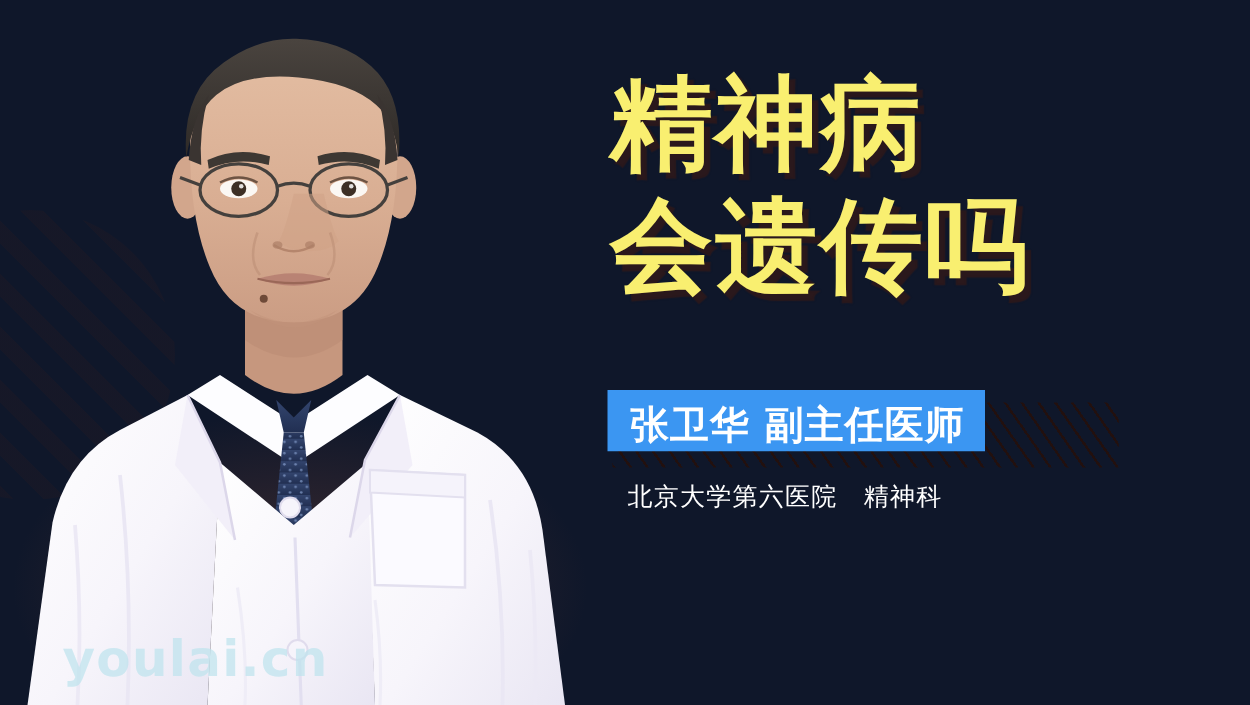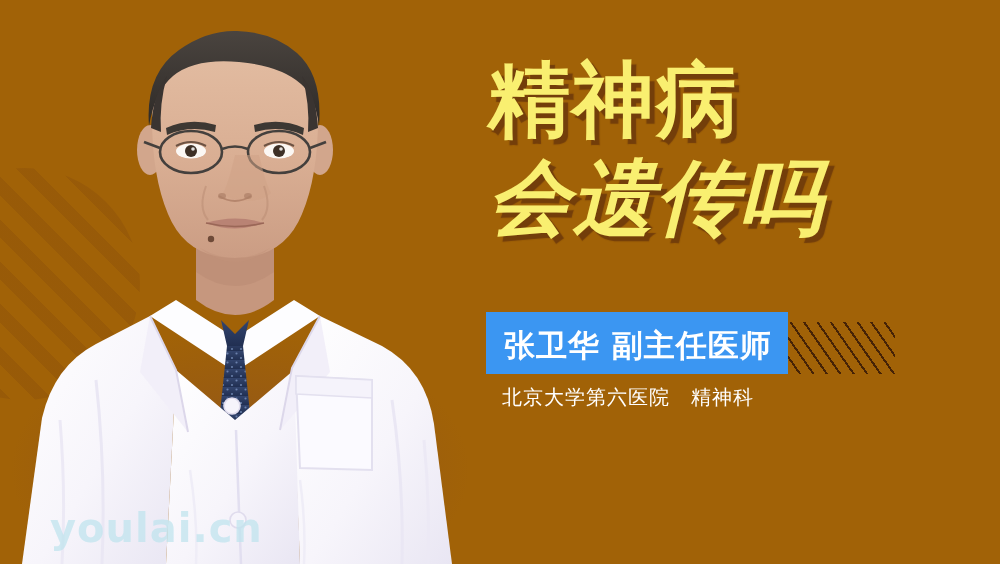--- a/index.html
+++ b/index.html
@@ -1,21 +1,21 @@
 <!DOCTYPE html>
 <html><head>
 <meta charset="utf-8">
 <style>
   html,body{margin:0;padding:0;}
   body{
     width:1000px;height:564px;overflow:hidden;
     font-family:"Liberation Sans","DejaVu Sans",sans-serif;
     background:#a05f4f;
   }
-  #stage{position:relative;width:1000px;height:564px;overflow:hidden;background:#a16207;}
+  #stage{position:relative;width:1000px;height:564px;overflow:hidden;background:#0f172a;}
 
   
   .deco-circle{
     position:absolute;left:-92px;top:168px;width:232px;height:232px;border-radius:50%;
     background:repeating-linear-gradient(45deg,
       rgba(80,30,18,0.11) 0px, rgba(80,30,18,0.11) 13px,
       rgba(255,255,255,0.0) 13px, rgba(255,255,255,0.0) 30px);
     overflow:hidden;
   }
 
@@ -26,35 +26,35 @@
   
   .headline{
     position:absolute;left:488px;top:58px;width:430px;
     font-family:"DejaVu Sans","Liberation Sans",sans-serif;
     font-weight:bold;color:#f9ef70;
     line-height:1.02;letter-spacing:2px;
     text-shadow:5px 5px 1px rgba(70,26,14,0.50);
     white-space:nowrap;
   }
   .headline .l1{font-size:82px;display:block;}
-  .headline .l2{font-size:82px;display:block;margin-top:14px;font-style:italic;}
+  .headline .l2{font-size:82px;display:block;margin-top:14px;}
 
   
   .hatch{
     position:absolute;left:490px;top:322px;width:405px;height:52px;
     background:repeating-linear-gradient(55deg,
       rgba(40,14,6,0.75) 0px, rgba(40,14,6,0.75) 2px,
       rgba(0,0,0,0) 2px, rgba(0,0,0,0) 11px);
   }
 
   
   .badge{
     position:absolute;left:486px;top:312px;height:49px;
-    background:#3b96f2;display:flex;align-items:flex-start;
-    padding:13px 16px 0 18px;
+    background:#3b96f2;display:flex;align-items:flex-end;
+    padding:0 16px 0 18px;
   }
   .badge-text{
     font-family:"DejaVu Sans","Liberation Sans",sans-serif;
     font-size:31px;font-weight:bold;color:#ffffff;letter-spacing:1px;white-space:nowrap;
   }
 
   
   .affil{
     position:absolute;left:502px;top:384px;
     font-family:"DejaVu Sans","Liberation Sans",sans-serif;

